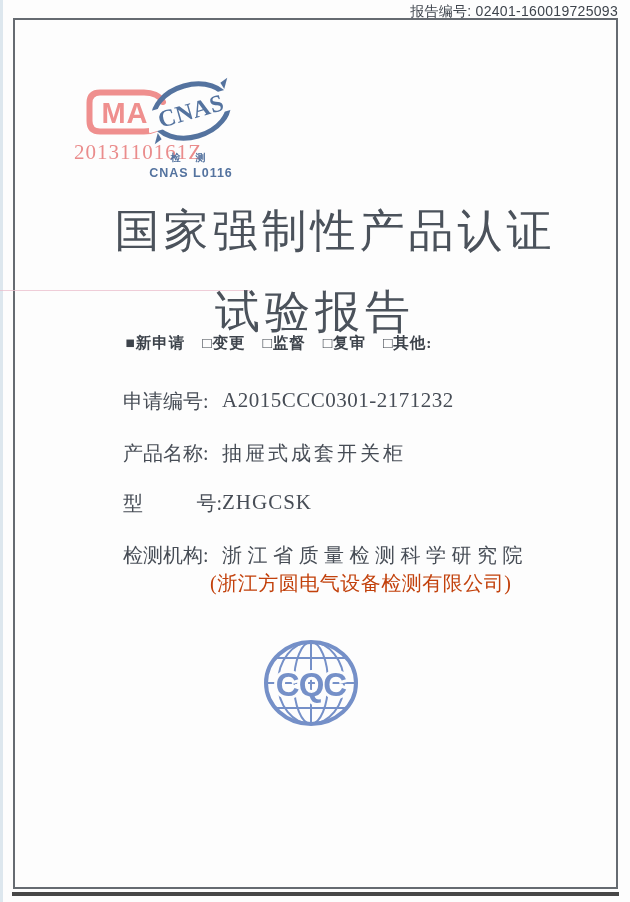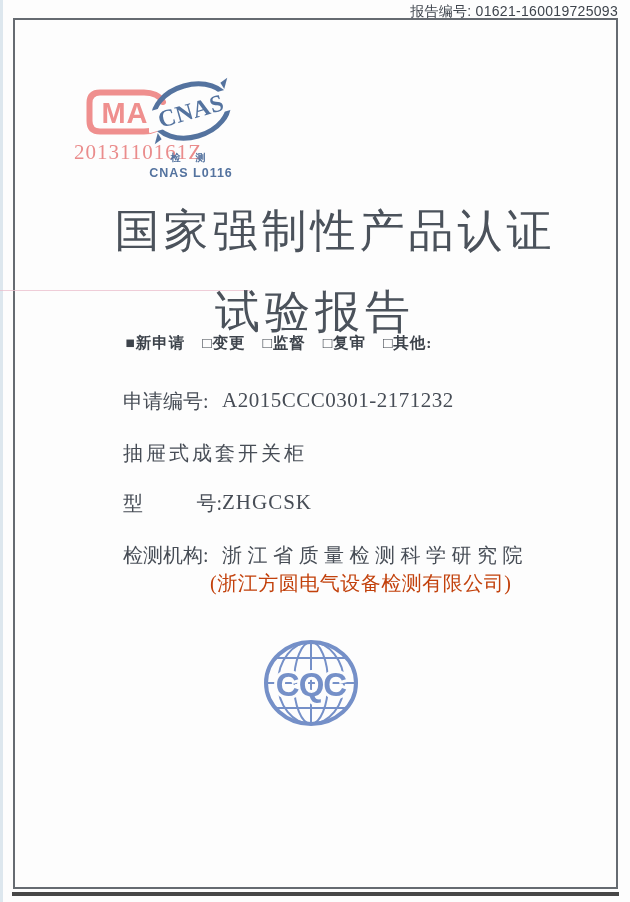--- a/index.html
+++ b/index.html
@@ -97,21 +97,21 @@
   .cqc { position: absolute; left: 262px; top: 638px; }
 </style>
 </head>
 <body>
 
 <div class="page">
 
   <div class="left-scan-edge"></div>
 
   <div class="report-no">
-    <span class="lbl">报告编号:</span><span>01621-160019725093</span>
+    <span class="lbl">报告编号:</span><span>02401-160019725093</span>
   </div>
 
   <div class="frame"></div>
   <div class="bottom-scan-line"></div>
   <div class="faint-pink-line"></div>
 
   <div class="cma">
     <svg width="94" height="52" viewBox="0 0 94 52">
       <path d="M 80 16 C 77 9.5, 69 6.5, 61 6.5 L 17 6.5 Q 6.5 6.5, 6.5 17 L 6.5 35 Q 6.5 45.5, 17 45.5 L 61 45.5 C 69 45.5, 77 42.5, 80 36" fill="none" stroke="#ef8f8e" stroke-width="6" stroke-linecap="round"></path>
       <text x="42" y="27" text-anchor="middle" dominant-baseline="central" font-family="Liberation Sans, sans-serif" font-size="29" font-weight="bold" fill="#ef8f8e" letter-spacing="1">MA</text>
@@ -145,20 +145,23 @@
   </div>
 
   <div class="field-row row-appno">
     <span class="f-label">
         <span>申请编号:</span>
       </span>
     <span class="f-value">A2015CCC0301-2171232</span>
   </div>
 
   <div class="field-row row-product">
+    <span class="f-label">
+        <span>产品名称:</span>
+      </span>
     <span class="f-value">抽屉式成套开关柜</span>
   </div>
 
   <div class="field-row row-model">
     <span class="f-label">
       <span>型</span>
       <span>号:</span>
     </span>
     <span class="f-value">ZHGCSK</span>
   </div>

